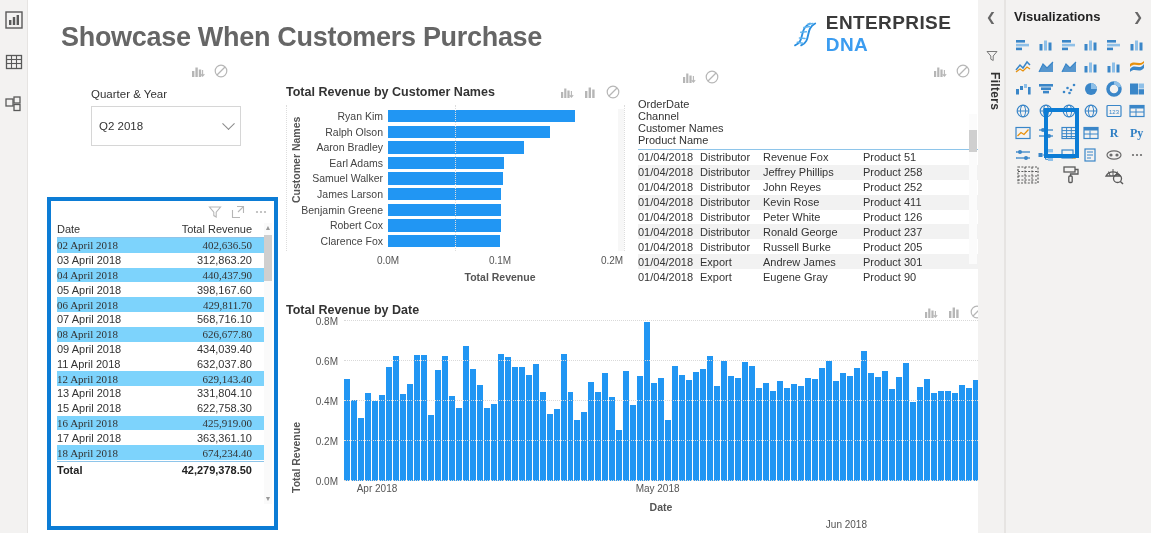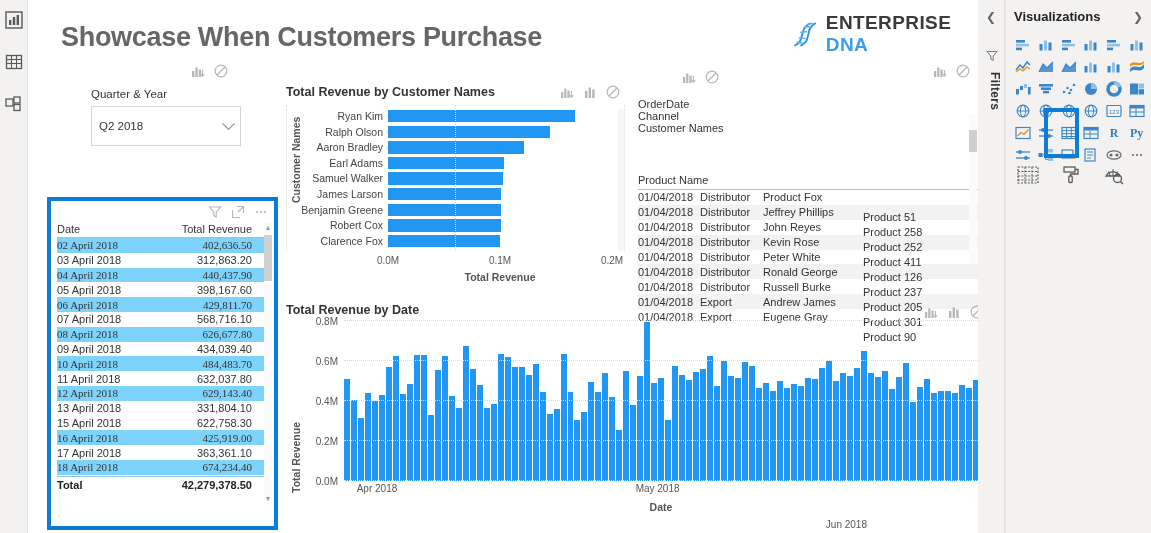--- a/index.html
+++ b/index.html
@@ -88,21 +88,21 @@
   #cust-xlab { position: absolute; left: 102px; right: 12px; top: 186px; text-align: center;
                font-size: 10.5px; color: #555; font-weight: bold; }
   .cust-grid { position: absolute; top: 20px; height: 146px; width: 0; border-left: 1px dotted #ddd; }
   #cust-sb { position: absolute; right: 0px; top: 24px; width: 6px; height: 142px; background: #f7f7f7; }
 
   
   #table-right { position: absolute; left: 610px; top: 98px; width: 345px; height: 170px; }
   .tr-head { display: flex; font-size: 11px; color: #333; border-bottom: 1px solid #8ec5ea; padding-bottom: 3px; flex-direction: column; }
   .tr-row { display: flex; font-size: 11px; color: #333; height: 14.9px; align-items: center; }
   .tr-row.alt { background: #f2f2f2; }
-  .k0 { width: 62px; } .k1 { width: 63px; } .k2 { width: 100px; } .k3 { flex: 1; margin-top: 40px; }
+  .k0 { width: 62px; } .k1 { width: 63px; } .k2 { width: 100px; } .k3 { flex: 1; }
   #tr-scroll { position: absolute; right: 6px; top: 16px; width: 8px; bottom: 4px; background: #fbfbfb; }
   #tr-thumb { position: absolute; right: 6px; top: 32px; width: 8px; height: 22px; background: #cfcfcf; }
 
   
   #chart-date { position: absolute; left: 258px; top: 303px; width: 700px; height: 225px; }
   #date-ylab { position: absolute; left: 4px; top: 190px; transform: rotate(-90deg); transform-origin: left top;
                font-size: 10.5px; color: #555; white-space: nowrap; font-weight: bold; }
   #date-plot { position: absolute; left: 58px; top: 18px; right: 8px; height: 160px; }
   .ygrid { position: absolute; left: 0; right: 0; height: 0; border-top: 1px dotted #d9d9d9; }
   .ytick { position: absolute; right: calc(100% + 6px); font-size: 10px; color: #555;
@@ -273,24 +273,20 @@
               <div class="c1">07 April 2018</div>
               <div class="c2">568,716.10</div>
             </div>
             <div class="tl-row alt">
               <div class="c1">08 April 2018</div>
               <div class="c2">626,677.80</div>
             </div>
             <div class="tl-row">
               <div class="c1">09 April 2018</div>
               <div class="c2">434,039.40</div>
-            </div>
-            <div class="tl-row alt">
-              <div class="c1">10 April 2018</div>
-              <div class="c2">484,483.70</div>
             </div>
             <div class="tl-row">
               <div class="c1">11 April 2018</div>
               <div class="c2">632,037.80</div>
             </div>
             <div class="tl-row alt">
               <div class="c1">12 April 2018</div>
               <div class="c2">629,143.40</div>
             </div>
             <div class="tl-row">
@@ -438,21 +434,21 @@
       <div class="tr-head">
         <div class="k0">OrderDate</div>
         <div class="k1">Channel</div>
         <div class="k2">Customer Names</div>
         <div class="k3">Product Name</div>
       </div>
       <div id="tr-rows">
           <div class="tr-row">
             <div class="k0">01/04/2018</div>
             <div class="k1">Distributor</div>
-            <div class="k2">Product Fox</div>
+            <div class="k2">Revenue Fox</div>
             <div class="k3">Product 51</div>
           </div>
           <div class="tr-row alt">
             <div class="k0">01/04/2018</div>
             <div class="k1">Distributor</div>
             <div class="k2">Jeffrey Phillips</div>
             <div class="k3">Product 258</div>
           </div>
           <div class="tr-row">
             <div class="k0">01/04/2018</div>

